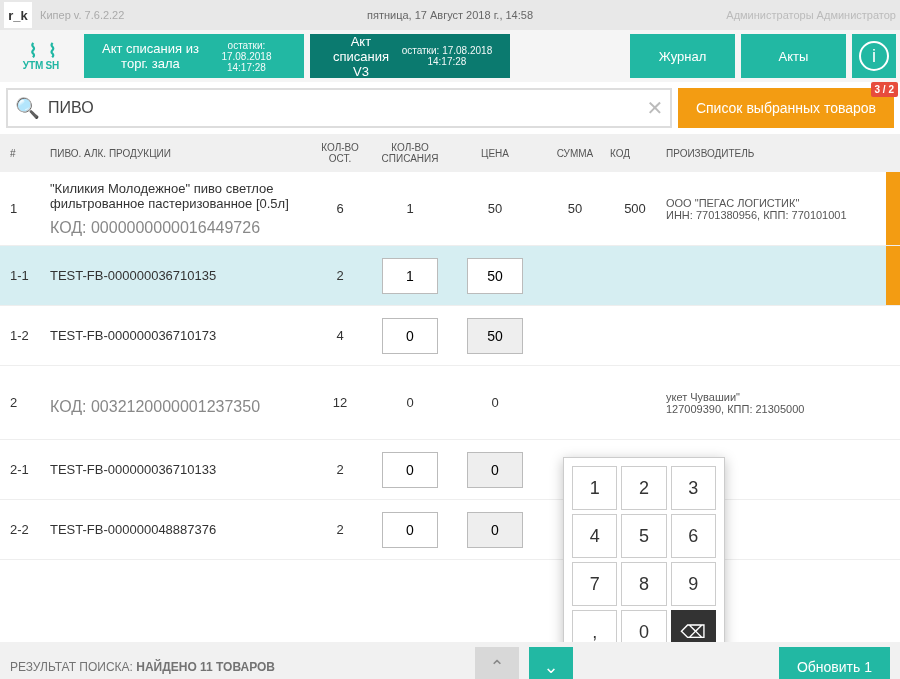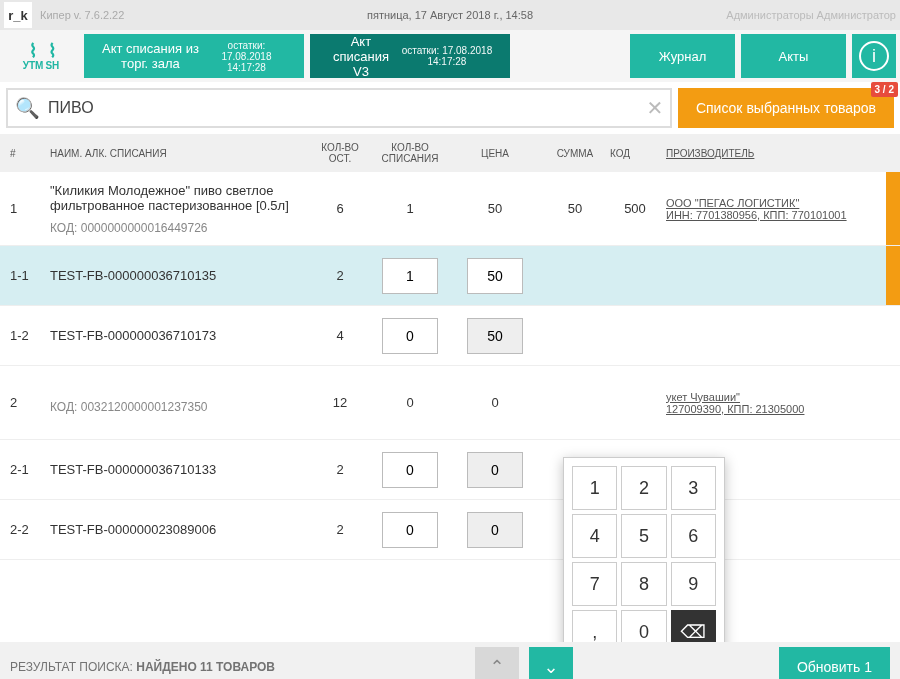--- a/index.html
+++ b/index.html
@@ -33,27 +33,27 @@
   .cart-badge { position: absolute; top: -6px; right: -4px; background: #e74c3c; color: #fff; font-size: 10px; padding: 2px 4px; border-radius: 2px; font-weight: bold; }
   
   .thead { display: flex; background: #f0f0f0; padding: 8px 0; font-size: 10px; color: #555; align-items: center; }
   .col-num { width: 50px; padding-left: 10px; }
   .col-name { width: 260px; }
   .col-ost { width: 60px; text-align: center; }
   .col-spis { width: 80px; text-align: center; }
   .col-price { width: 90px; text-align: center; }
   .col-sum { width: 70px; text-align: center; }
   .col-code { width: 50px; }
-  .col-prod { flex: 1; padding-left: 6px; text-decoration: underline; }
+  .col-prod { flex: 1; padding-left: 6px; }
   .col-handle { width: 20px; }
   
   .row { display: flex; align-items: center; border-bottom: 1px solid #eee; min-height: 60px; position: relative; font-size: 13px; color:#333; }
   .row.group { min-height: 74px; }
   .row .col-name { font-size: 13px; }
-  .row .code-sub { font-size: 12px; color: #888; margin-top: 8px; }
+  .row .code-sub { font-size: 16px; color: #888; margin-top: 8px; }
   .row .handle { width: 14px; align-self: stretch; background: #f39c12; margin-left: auto; }
   .row.sel { background: #d6eef2; }
   
   .cell-input { width: 56px; height: 36px; border: 1px solid #bbb; text-align: center; font-size: 14px; background:#fff; }
   .cell-input.ro { background: #eee; }
   .cell-static { text-align:center; }
   
   .prod-text { font-size: 11px; color: #555; }
   
   .footer { height: 50px; background: #f1f1f1; display: flex; align-items: center; padding: 0 10px; gap: 10px; }
@@ -119,21 +119,21 @@
     <span class="clear-x">✕</span>
   </div>
   <button class="cart-btn">
     <span>Список выбранных товаров</span>
     <span class="cart-badge">3 / 2</span>
   </button>
 </div>
 
 <div class="thead">
   <div class="col-num">#</div>
-  <div class="col-name">НАИМ. АЛК. СПИСАНИЯ</div>
+  <div class="col-name">ПИВО. АЛК. ПРОДУКЦИИ</div>
   <div class="col-ost">КОЛ-ВО ОСТ.</div>
   <div class="col-spis">КОЛ-ВО СПИСАНИЯ</div>
   <div class="col-price">ЦЕНА</div>
   <div class="col-sum">СУММА</div>
   <div class="col-code">КОД</div>
   <div class="col-prod">ПРОИЗВОДИТЕЛЬ</div>
   <div class="col-handle"></div>
 </div>
 
 <div class="table-wrap">
@@ -212,21 +212,21 @@
           <input class="cell-input ro" value="0" style="">
         </div>
         <div class="col-sum cell-static"></div>
         <div class="col-code cell-static"></div>
         <div class="col-prod prod-text"></div>
         <div class="col-handle"></div>
       </div>
       <div class="row">
         <div class="col-num">2-2</div>
         <div class="col-name">
-          <div>TEST-FB-000000023089006</div>
+          <div>TEST-FB-000000048887376</div>
         </div>
         <div class="col-ost cell-static">2</div>
         <div class="col-spis" style="display:flex;justify-content:center">
           <input class="cell-input" value="0" style="">
         </div>
         <div class="col-price" style="display:flex;justify-content:center">
           <input class="cell-input ro" value="0" style="">
         </div>
         <div class="col-sum cell-static"></div>
         <div class="col-code cell-static"></div>

